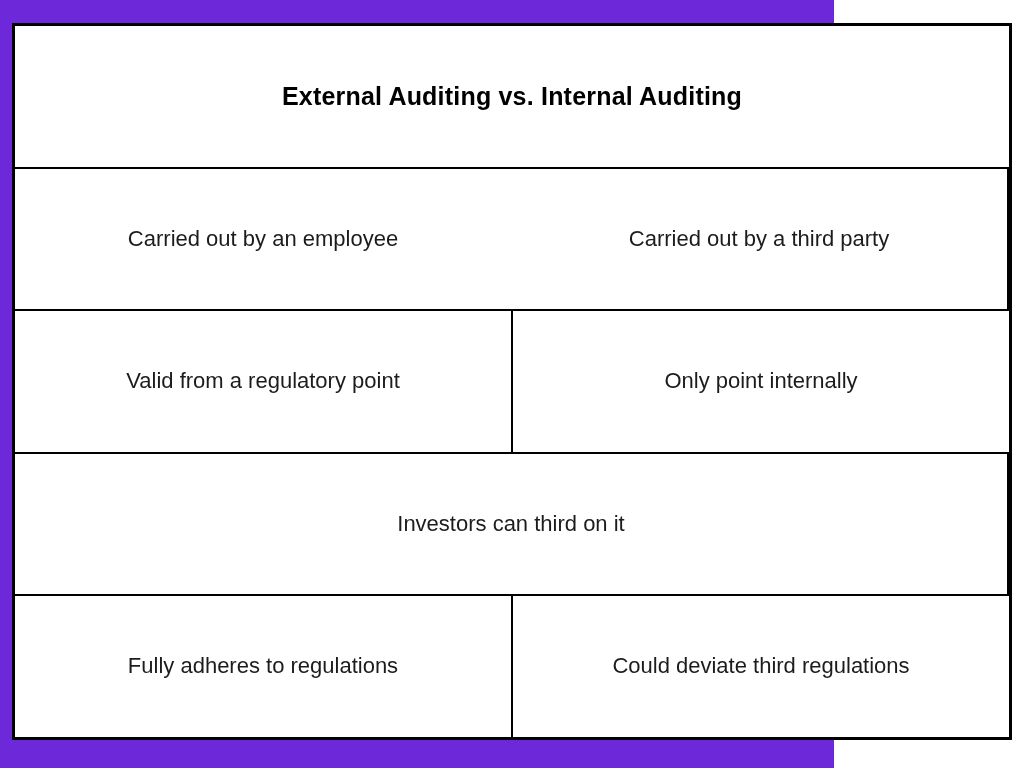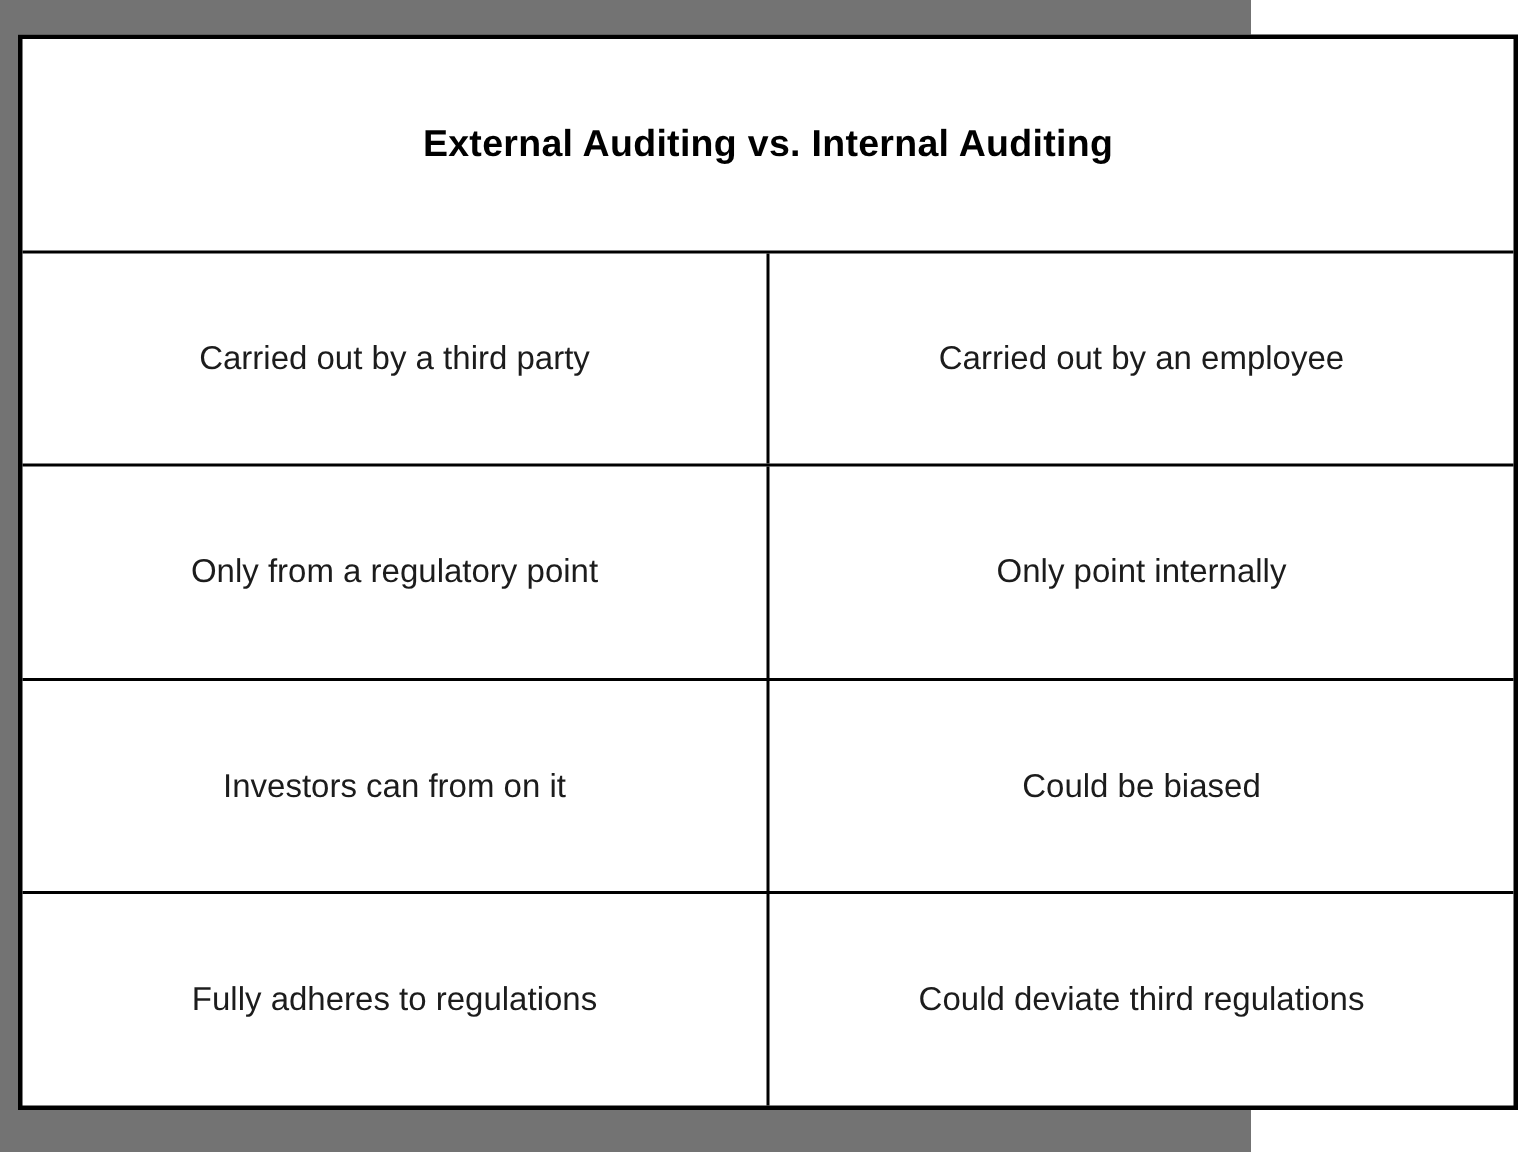--- a/index.html
+++ b/index.html
@@ -5,21 +5,21 @@
   * { margin: 0; padding: 0; box-sizing: border-box; }
   html, body {
     width: 1024px; height: 768px;
     background: #ffffff;
     font-family: "Liberation Sans", sans-serif;
     overflow: hidden;
   }
   .canvas {
     position: relative;
     width: 834px; height: 768px;
-    background: #737373;
+    background: #6d28d9;
   }
   .comparison-table {
     position: absolute;
     left: 12px; top: 23px;
     width: 1000px; height: 717px;
     border: 3px solid #000000;
     background: #ffffff;
     display: flex;
     flex-direction: column;
   }
@@ -61,32 +61,31 @@
 <body>
 
 <div class="canvas">
   <div class="comparison-table">
 
     <div class="title-row">
       <div class="title-text">External Auditing vs. Internal Auditing</div>
     </div>
 
     <div class="row">
+      <div class="cell right">Carried out by an employee</div>
       <div class="cell left">Carried out by a third party</div>
-      <div class="cell right">Carried out by an employee</div>
     </div>
 
     <div class="row">
-      <div class="cell left">Only from a regulatory point</div>
+      <div class="cell left">Valid from a regulatory point</div>
       <div class="cell right">Only point internally</div>
     </div>
 
     <div class="row">
-      <div class="cell left">Investors can from on it</div>
-      <div class="cell right">Could be biased</div>
+      <div class="cell left">Investors can third on it</div>
     </div>
 
     <div class="row">
       <div class="cell left">Fully adheres to regulations</div>
       <div class="cell right">Could deviate third regulations</div>
     </div>
 
   </div>
 </div>
 

